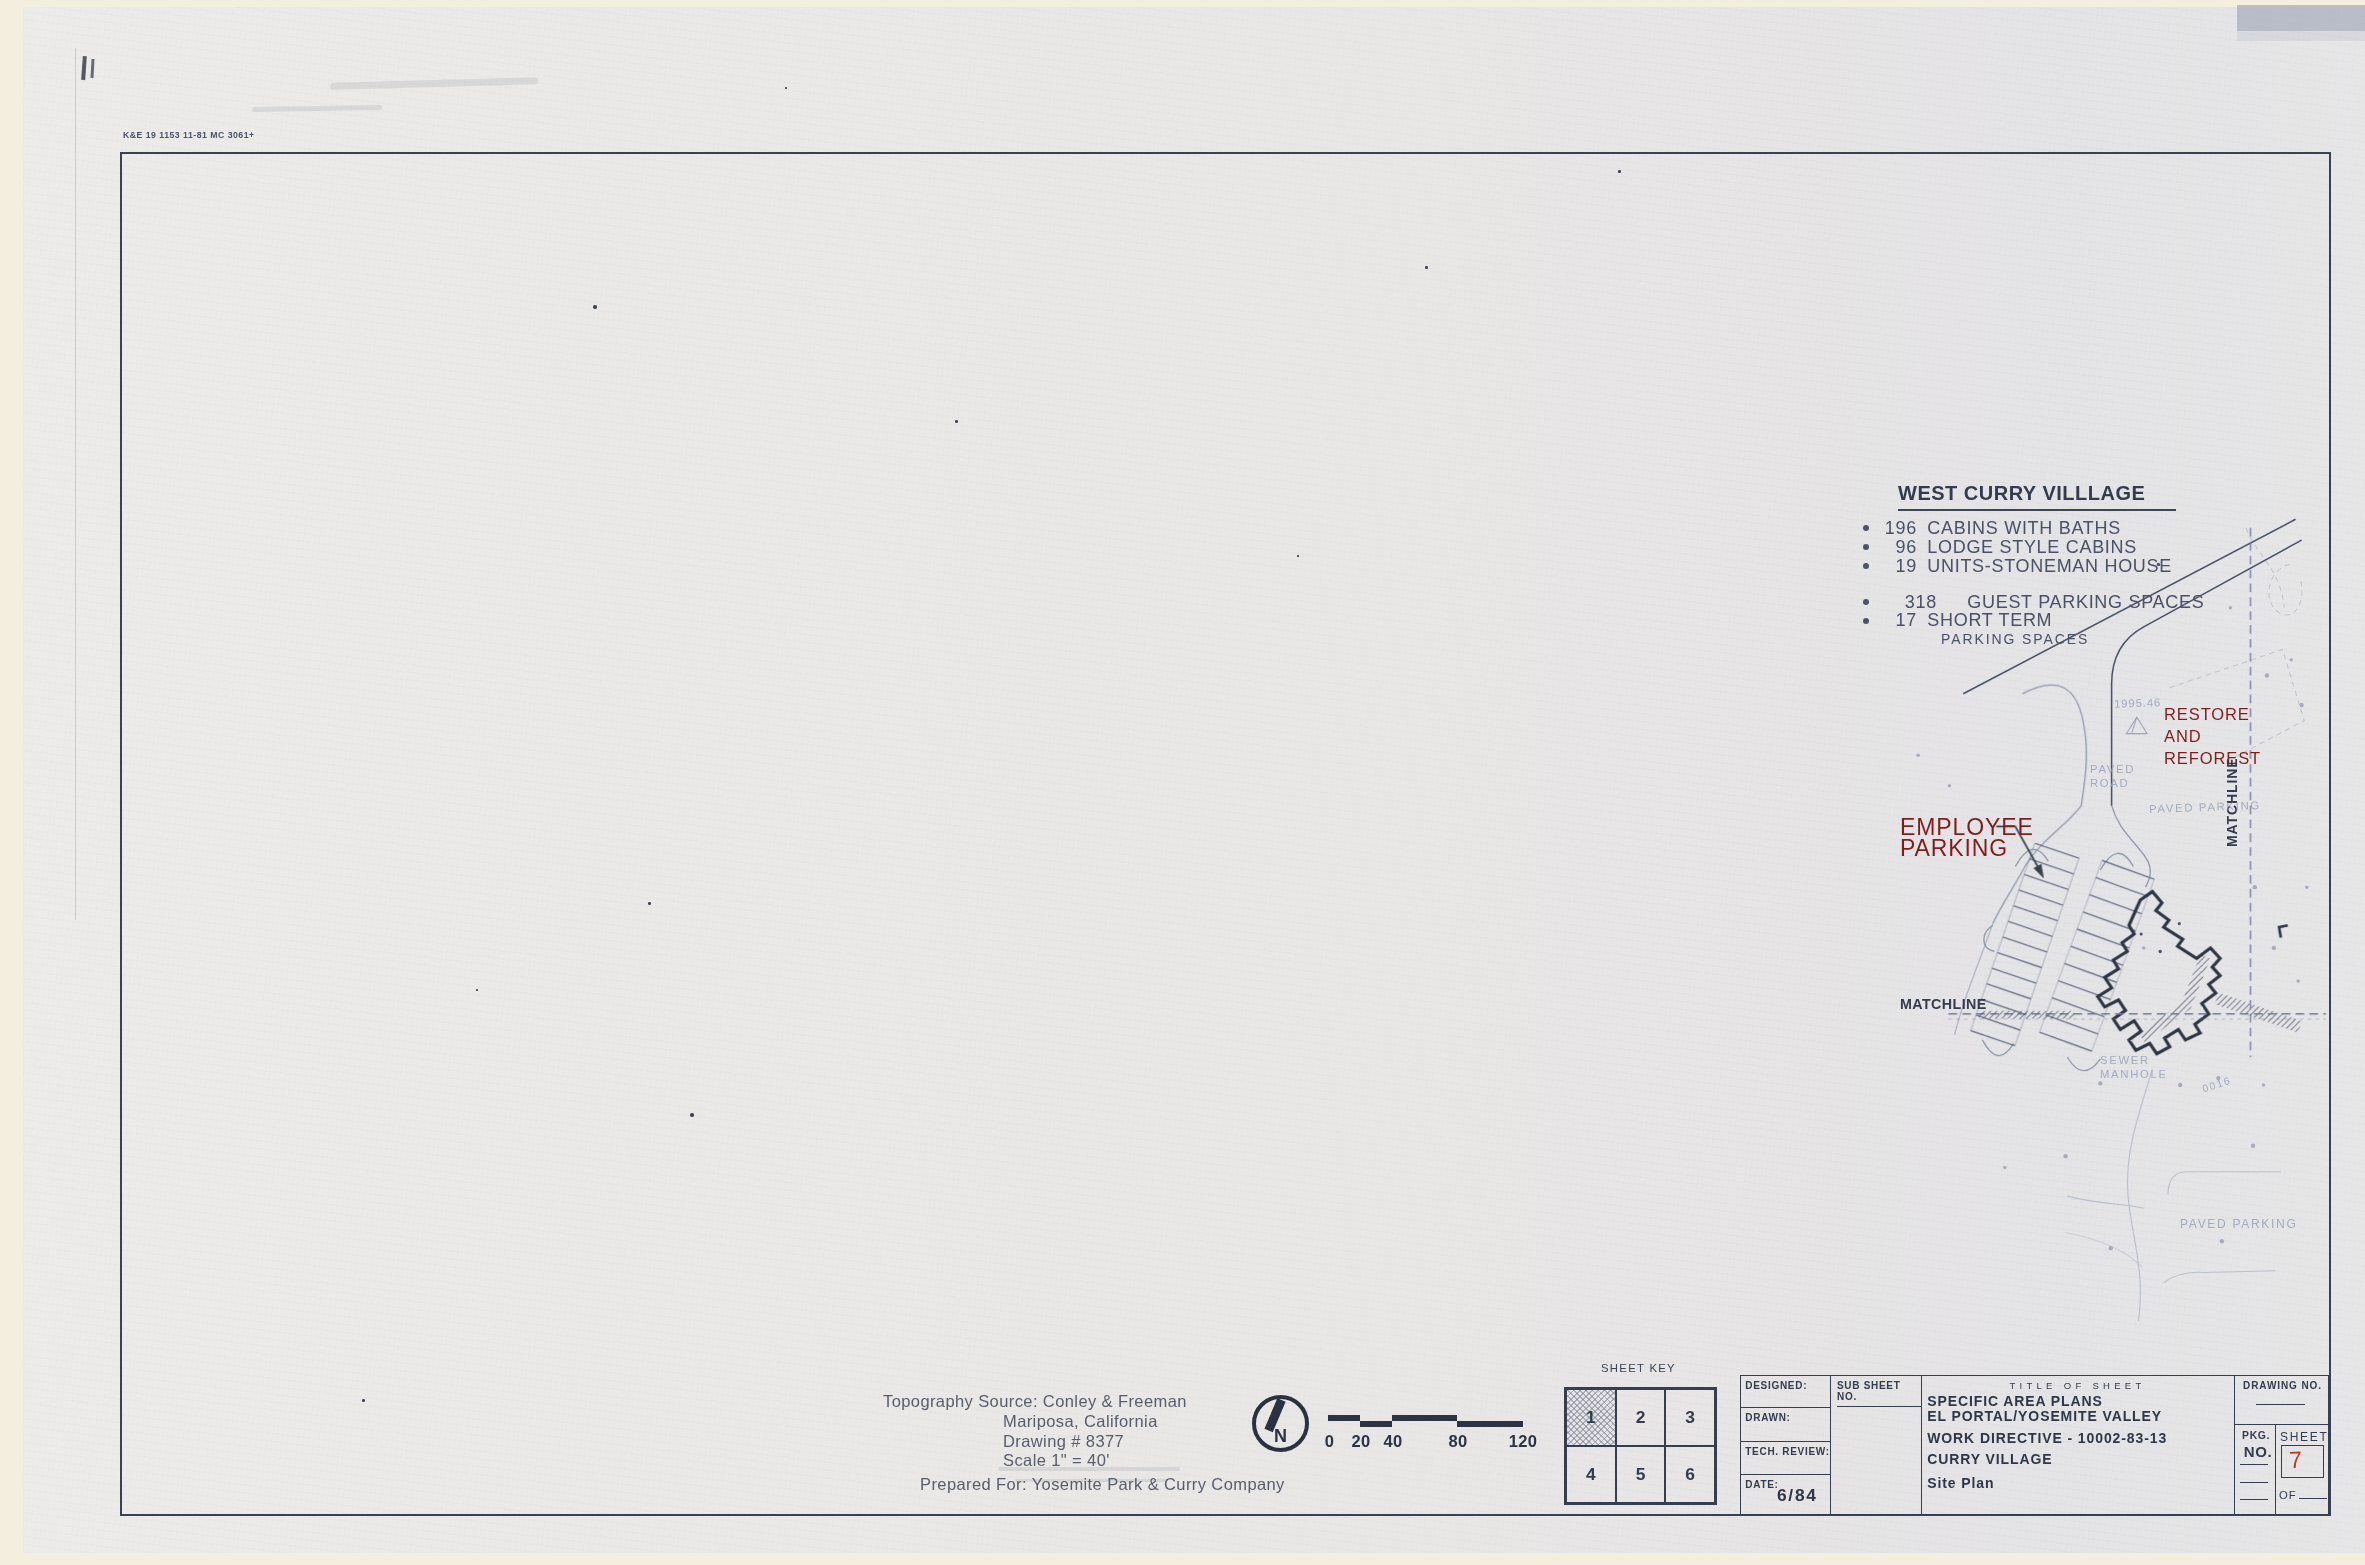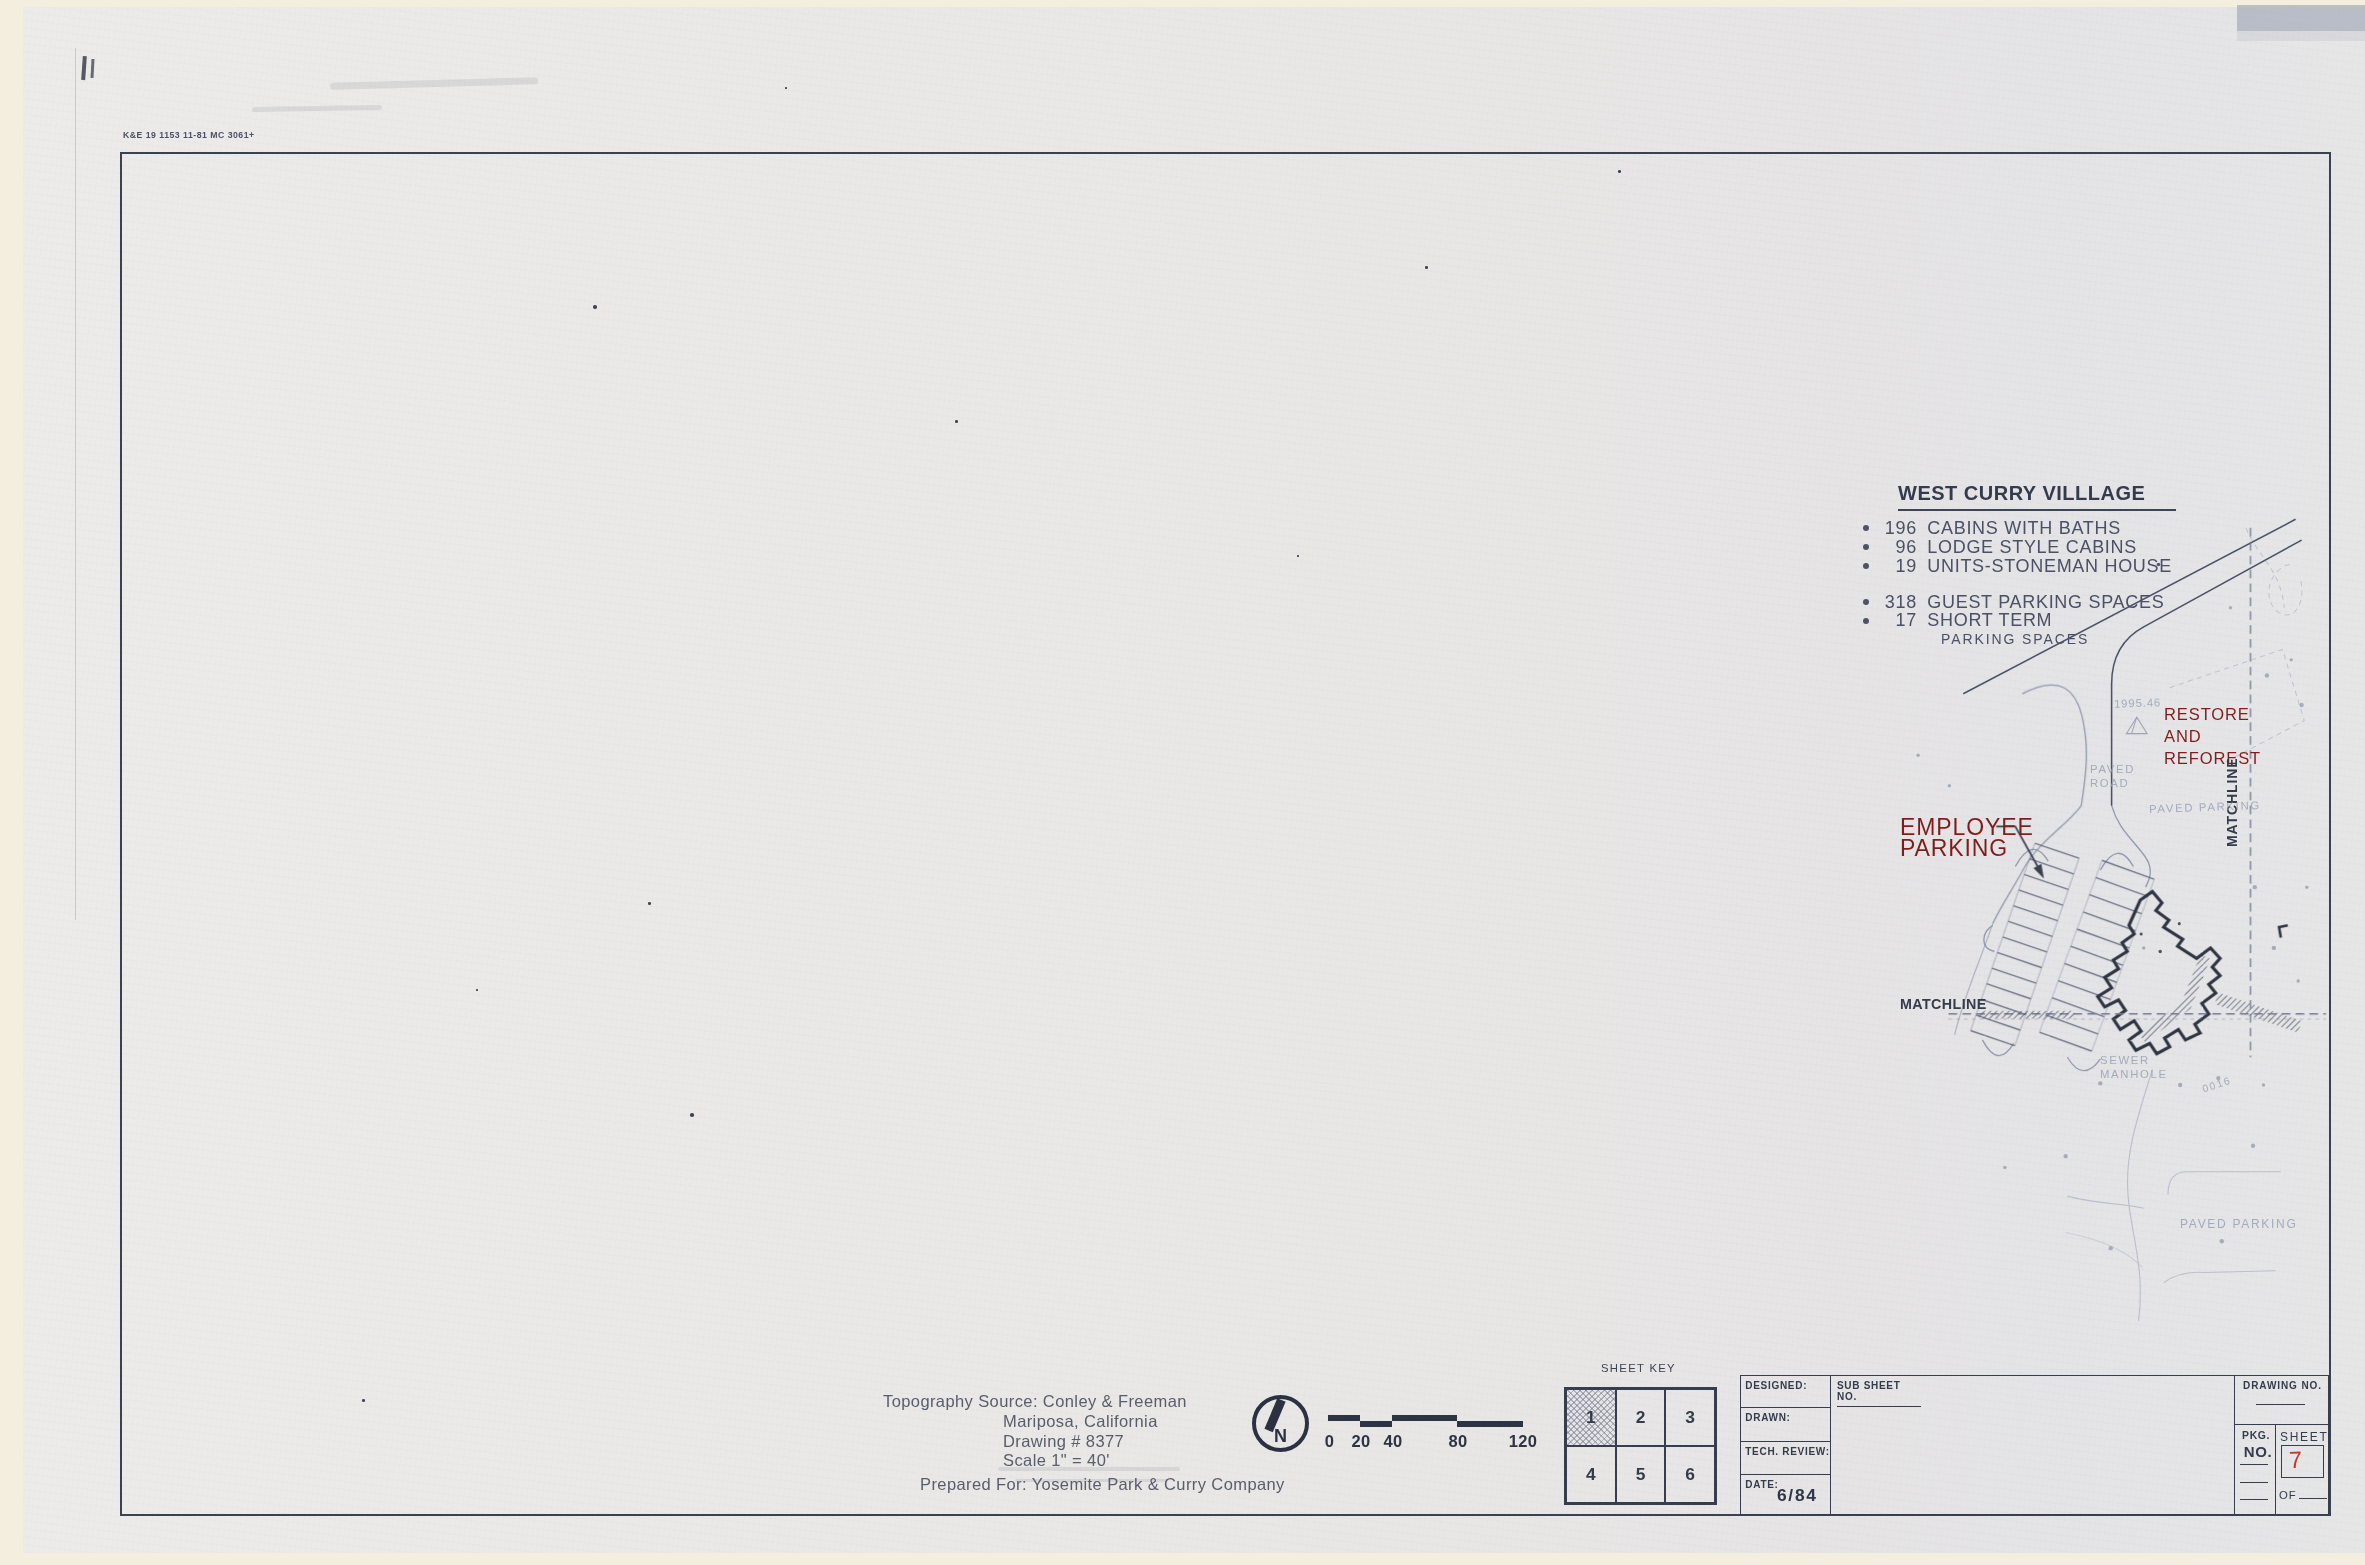--- a/index.html
+++ b/index.html
@@ -14,21 +14,21 @@
   .frame{left:120px;top:152px;width:2211px;height:1364px;border:2.6px solid #3a4151;}
   .stamp{font-size:8.7px;letter-spacing:0.5px;color:#4a5065;font-weight:bold;}
   
   .notes{left:1859px;top:482px;width:469px;color:#4a5065;}
   .notes-title{margin-left:39px;display:inline-block;font-size:20px;font-weight:bold;letter-spacing:0.5px;color:#353b4e;
     border-bottom:2.2px solid #3e4557;padding-bottom:4.3px;width:278px;}
   .note-row{display:flex;align-items:baseline;line-height:18.7px;font-size:18px;letter-spacing:0.7px;}
   .dot{width:6px;height:6px;border-radius:50%;background:#4d5266;align-self:center;margin:0 10.4px 0 3.5px;flex:none;}
   .num{width:38px;text-align:right;flex:none;}
   .txt{margin-left:10.4px;white-space:nowrap;}
-  .gap20{margin-top:17.4px;}
+  .gap20{margin-top:17.4px;gap:20px;}
   .cont{margin-left:82px;letter-spacing:1.9px;line-height:18.7px;font-size:14px;}
   
   .plabel{color:#7f1d1d;font-size:16.5px;line-height:22px;letter-spacing:0.9px;}
   .faint{color:#99a1b6;font-size:11.3px;letter-spacing:1.7px;line-height:14px;opacity:.85;}
   .match{font-weight:bold;font-size:14.3px;letter-spacing:0.4px;color:#343b4c;}
   .matchv{writing-mode:vertical-rl;transform:rotate(180deg);font-weight:bold;font-size:14px;letter-spacing:0.9px;color:#343b4c;}
   
   .credit{font-size:16.5px;color:#585d6b;letter-spacing:0.4px;white-space:nowrap;}
   
   .ncirc{left:1252px;top:1395px;width:57px;height:57px;border:4.3px solid #2b3140;border-radius:50%;}
@@ -310,20 +310,28 @@
     <div class="tb-lab abs" style="left:4.3px;top:103px;">DATE:</div>
     <div class="abs" style="left:36px;top:109px;font-size:17.4px;font-weight:bold;letter-spacing:1.7px;color:#2f3647;">6/84</div>
   </div>
 
   <div class="col" style="left:89px;width:91px;">
     <div class="abs" style="left:6px;top:4.3px;">
       <span class="uline tb-lab" style="padding:0 1.7px 3.5px 0;">SUB SHEET NO.</span>
     </div>
   </div>
 
+  <div class="col" style="left:180px;width:312px;">
+    <div class="abs" style="left:0;right:0;top:3.5px;text-align:center;font-size:9.5px;letter-spacing:4.3px;">TITLE OF SHEET</div>
+    <div class="tb-bold abs" style="left:5.2px;top:17.4px;">SPECIFIC AREA PLANS</div>
+    <div class="tb-bold abs" style="left:5.2px;top:32px;">EL PORTAL/YOSEMITE VALLEY</div>
+    <div class="tb-bold abs" style="left:5.2px;top:54px;">WORK DIRECTIVE - 10002-83-13</div>
+    <div class="tb-bold abs" style="left:5.2px;top:75px;">CURRY VILLAGE</div>
+    <div class="tb-bold abs" style="left:5.2px;top:99px;">Site Plan</div>
+  </div>
 
   <div class="col" style="left:493px;width:96px;">
     <div class="abs tb-lab" style="left:0;right:0;top:3.5px;text-align:center;letter-spacing:0.9px;">DRAWING NO.</div>
     <div class="abs" style="left:21px;top:17.4px;width:49px;border-bottom:1.7px solid #363d4e;height:12px;"></div>
     <div class="row-line" style="top:48px;"></div>
     <div class="abs" style="left:40px;top:48px;bottom:0;border-left:1.7px solid #363d4e;"></div>
     <div class="abs tb-lab" style="left:7px;top:54px;font-size:10.4px;">PKG.</div>
     <div class="abs tb-lab" style="left:8.7px;top:67px;font-size:15px;">NO.</div>
     <div class="abs" style="left:5.2px;top:82px;width:28px;border-bottom:1.3px solid #363d4e;height:7px;"></div>
     <div class="abs" style="left:5.2px;top:100px;width:28px;border-bottom:1.3px solid #363d4e;height:7px;"></div>

